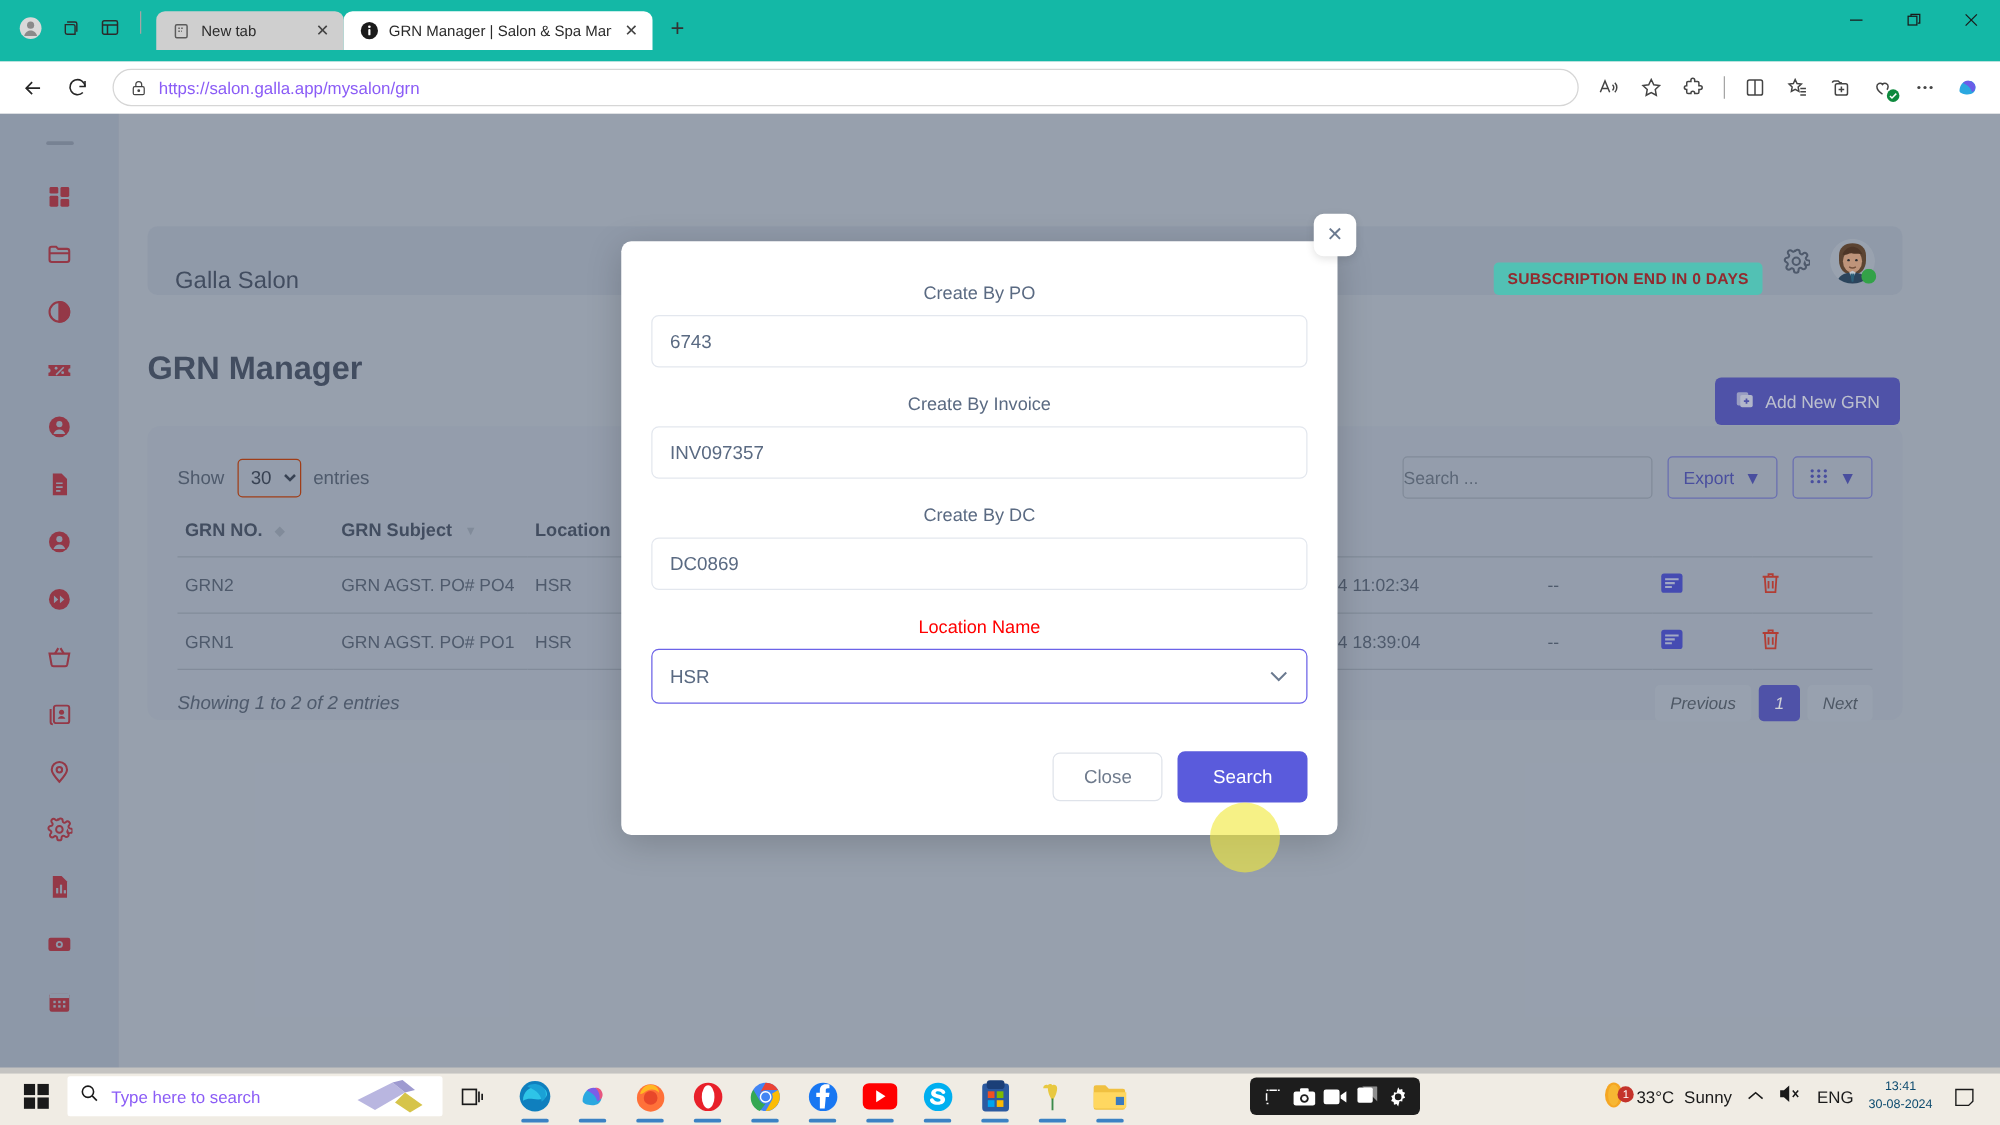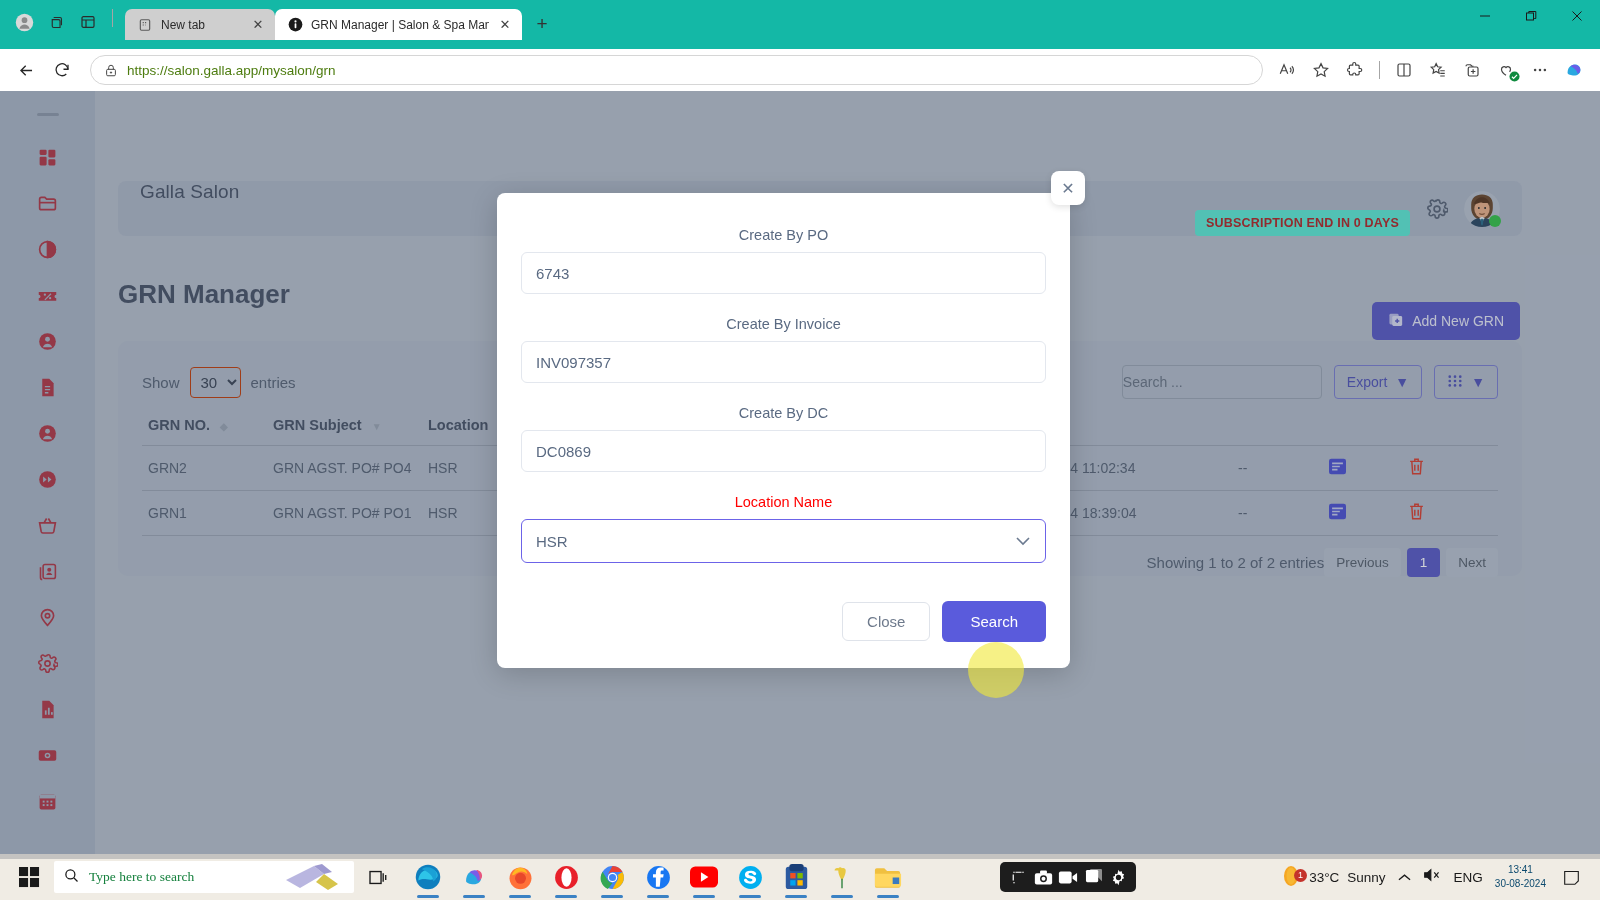--- a/index.html
+++ b/index.html
@@ -38,39 +38,39 @@
     height: 42px; background: #ffffff; display: flex; align-items: center;
     padding: 0 10px; gap: 4px;
   }
   .nav-btn { width: 32px; height: 32px; display: flex; align-items: center; justify-content: center; border-radius: 4px; color: #333; }
   .omnibox {
     flex: 1; height: 30px; background: #ffffff; border-radius: 15px;
     display: flex; align-items: center; padding: 0 8px; margin-left: 8px;
     border: 1px solid #d6d6d6;
   }
   .omnibox .lock { width: 24px; display:flex;align-items:center;justify-content:center;}
-  .url-text { font-size: 13.5px; color: #4d7c0f; padding-left: 4px; }
+  .url-text { font-size: 13.5px; color: #8b5cf6; padding-left: 4px; }
   .tbr-icons { display: flex; align-items: center; gap: 2px; padding-left: 4px;}
   .tbr-icon { width: 32px; height: 30px; display: flex; align-items: center; justify-content: center; border-radius: 4px; position: relative;}
 
   
   .page-wrap { position: relative; width: 1600px; height: 768px; background: #b6bfcb; overflow: hidden; }
   .overlay-dim { position: absolute; inset: 0; background: rgba(40,52,70,0.22); z-index: 50; }
 
   .sidebar {
     position: absolute; left: 0; top: 0; width: 95px; height: 768px;
     background: #aab5c4; display: flex; flex-direction: column; align-items: center;
     padding-top: 14px; gap: 0;
   }
   .sb-dash { width: 22px; height: 3px; background: #8e99a9; border-radius: 2px; margin: 8px 0 18px; }
   .sb-item { width: 46px; height: 46px; display: flex; align-items: center; justify-content: center; color: #b23a48; }
 
   .topbar {
     position: absolute; left: 118px; top: 90px; width: 1404px; height: 55px;
-    background: #aeb8c6; border-radius: 8px; display: flex; align-items: flex-start;
+    background: #aeb8c6; border-radius: 8px; display: flex; align-items: flex-end;
     padding: 0 22px; justify-content: space-between;
   }
   .brand { font-size: 19px; color: #4a5568; letter-spacing: .1px; }
   .topbar-right { display: flex; align-items: center; gap: 16px; }
   .sub-badge {
     background: #5eead4; color: #b02a2a; font-size: 12.5px; font-weight: bold;
     padding: 6px 11px; border-radius: 4px; letter-spacing: .2px; margin-top: 29px;
   }
   .gear-wrap { color: #5a6678; display: flex; align-items: center; }
   .avatar { width: 36px; height: 36px; border-radius: 50%; position: relative; display:block;}
@@ -111,21 +111,21 @@
     padding: 8px 6px 12px 6px; border-bottom: 1px solid #9ba5b3;
   }
   table.grid td {
     font-size: 14px; color: #5a6678; padding: 11px 6px;
     border-bottom: 1px solid #9ba5b3;
   }
   .sort-ic { display:inline-block; margin-left: 10px; color: #9aa4b2; font-size: 10px; vertical-align: middle;}
   .link-cell { color: #5b5fc7; }
   .act-note { color: #4d52d1; }
   .act-del { color: #d94030; }
-  .foot-row { display: flex; justify-content: flex-end; align-items: center; margin-top: 12px; }
+  .foot-row { display: flex; justify-content: space-between; align-items: center; margin-top: 12px; font-style: italic; }
   .show-count { font-size: 15px; color: #5a6678; }
   .pager { display: flex; gap: 6px; align-items: center; }
   .pg { font-size: 13.5px; color: #59636f; padding: 7px 12px; border-radius: 4px; background: #b8c1cd; }
   .pg.active { background: #5a5bc4; color: #fff; padding: 7px 13px; }
 
   
   .modal {
     position: absolute; left: 497px; top: 102px; width: 573px; z-index: 60;
     background: #ffffff; border-radius: 8px; padding: 34px 24px 26px;
     box-shadow: 0 6px 28px rgba(0,0,0,0.18);
@@ -168,21 +168,21 @@
   
   .taskbar {
     position: absolute; left: 0; bottom: 0; width: 1600px; height: 46px;
     background: #f0ece4; display: flex; align-items: center; padding: 0 6px; gap: 2px;
   }
   .tb-start { width: 46px; height: 46px; display: flex; align-items: center; justify-content: center; }
   .tb-search {
     width: 300px; height: 32px; background: #ffffff; border-radius: 2px;
     display: flex; align-items: center; padding: 0 10px; gap: 10px; position: relative; overflow: hidden;
   }
-  .tb-search-text { font-size: 13.5px; color: #15803d; font-family: Liberation Serif, serif; }
+  .tb-search-text { font-size: 13.5px; color: #8b5cf6; }
   .tb-taskview { width: 44px; height: 46px; display:flex;align-items:center;justify-content:center; }
   .tb-apps { display: flex; align-items: center; gap: 6px; padding-left: 6px;}
   .tb-app { width: 40px; height: 46px; display: flex; align-items: center; justify-content: center; position: relative;}
   .tb-app.running::after {
     content: ''; position: absolute; bottom: 2px; left: 9px; width: 22px; height: 3px;
     background: #3b82c4; border-radius: 2px;
   }
   .tb-capture {
     background: #1d1d1d; border-radius: 5px; height: 30px; display: flex; align-items: center;
     gap: 3px; padding: 0 7px; margin-left: 90px;

